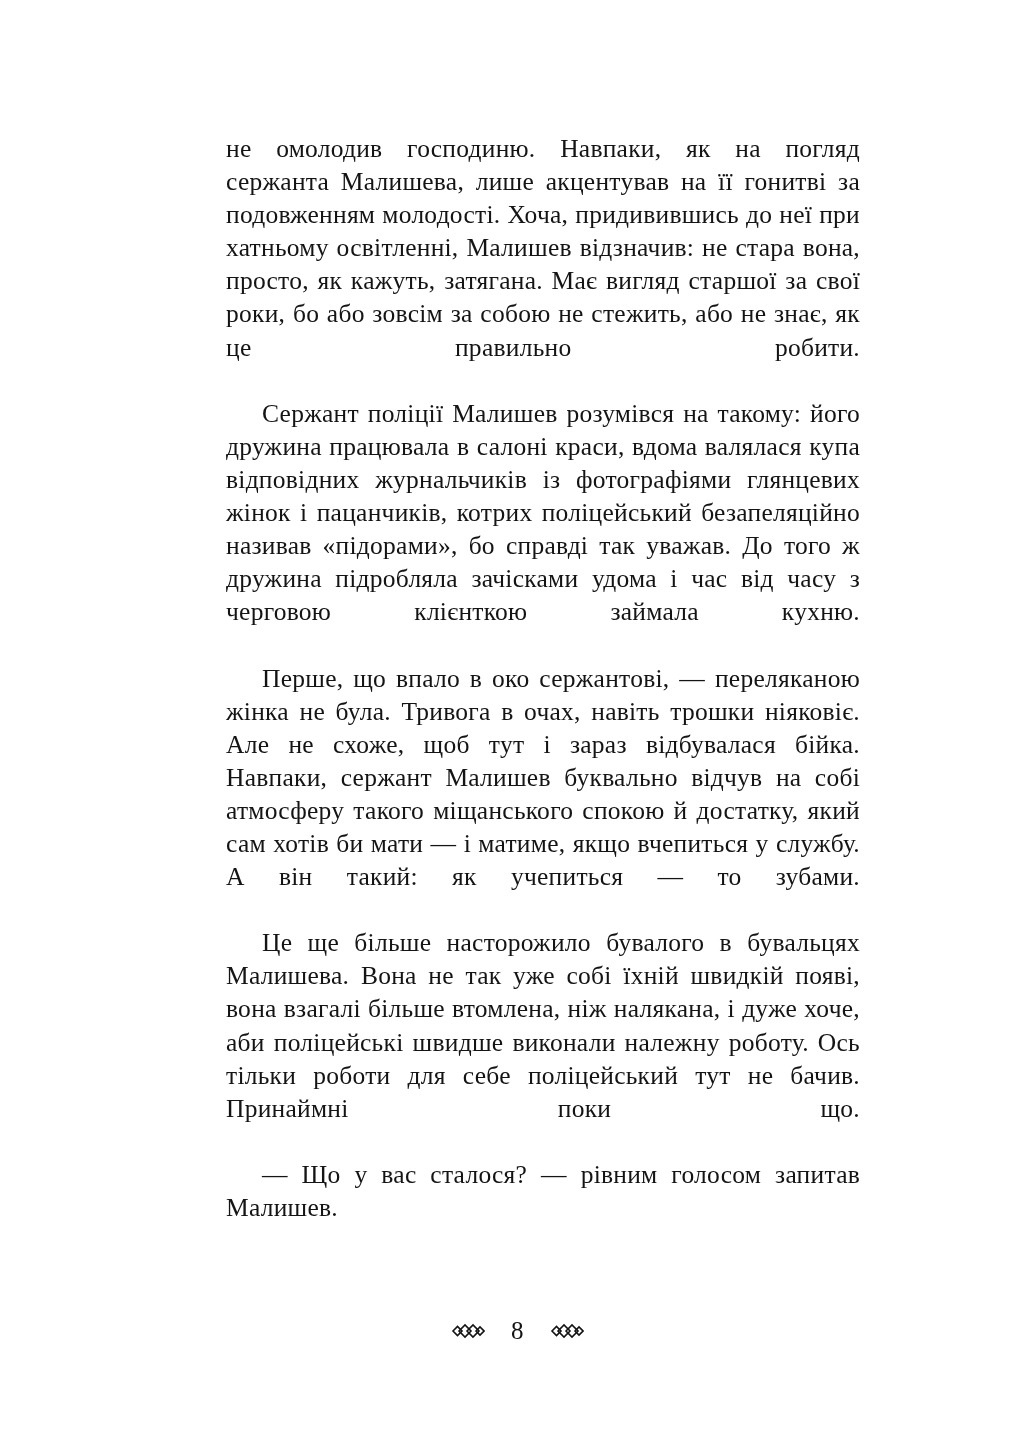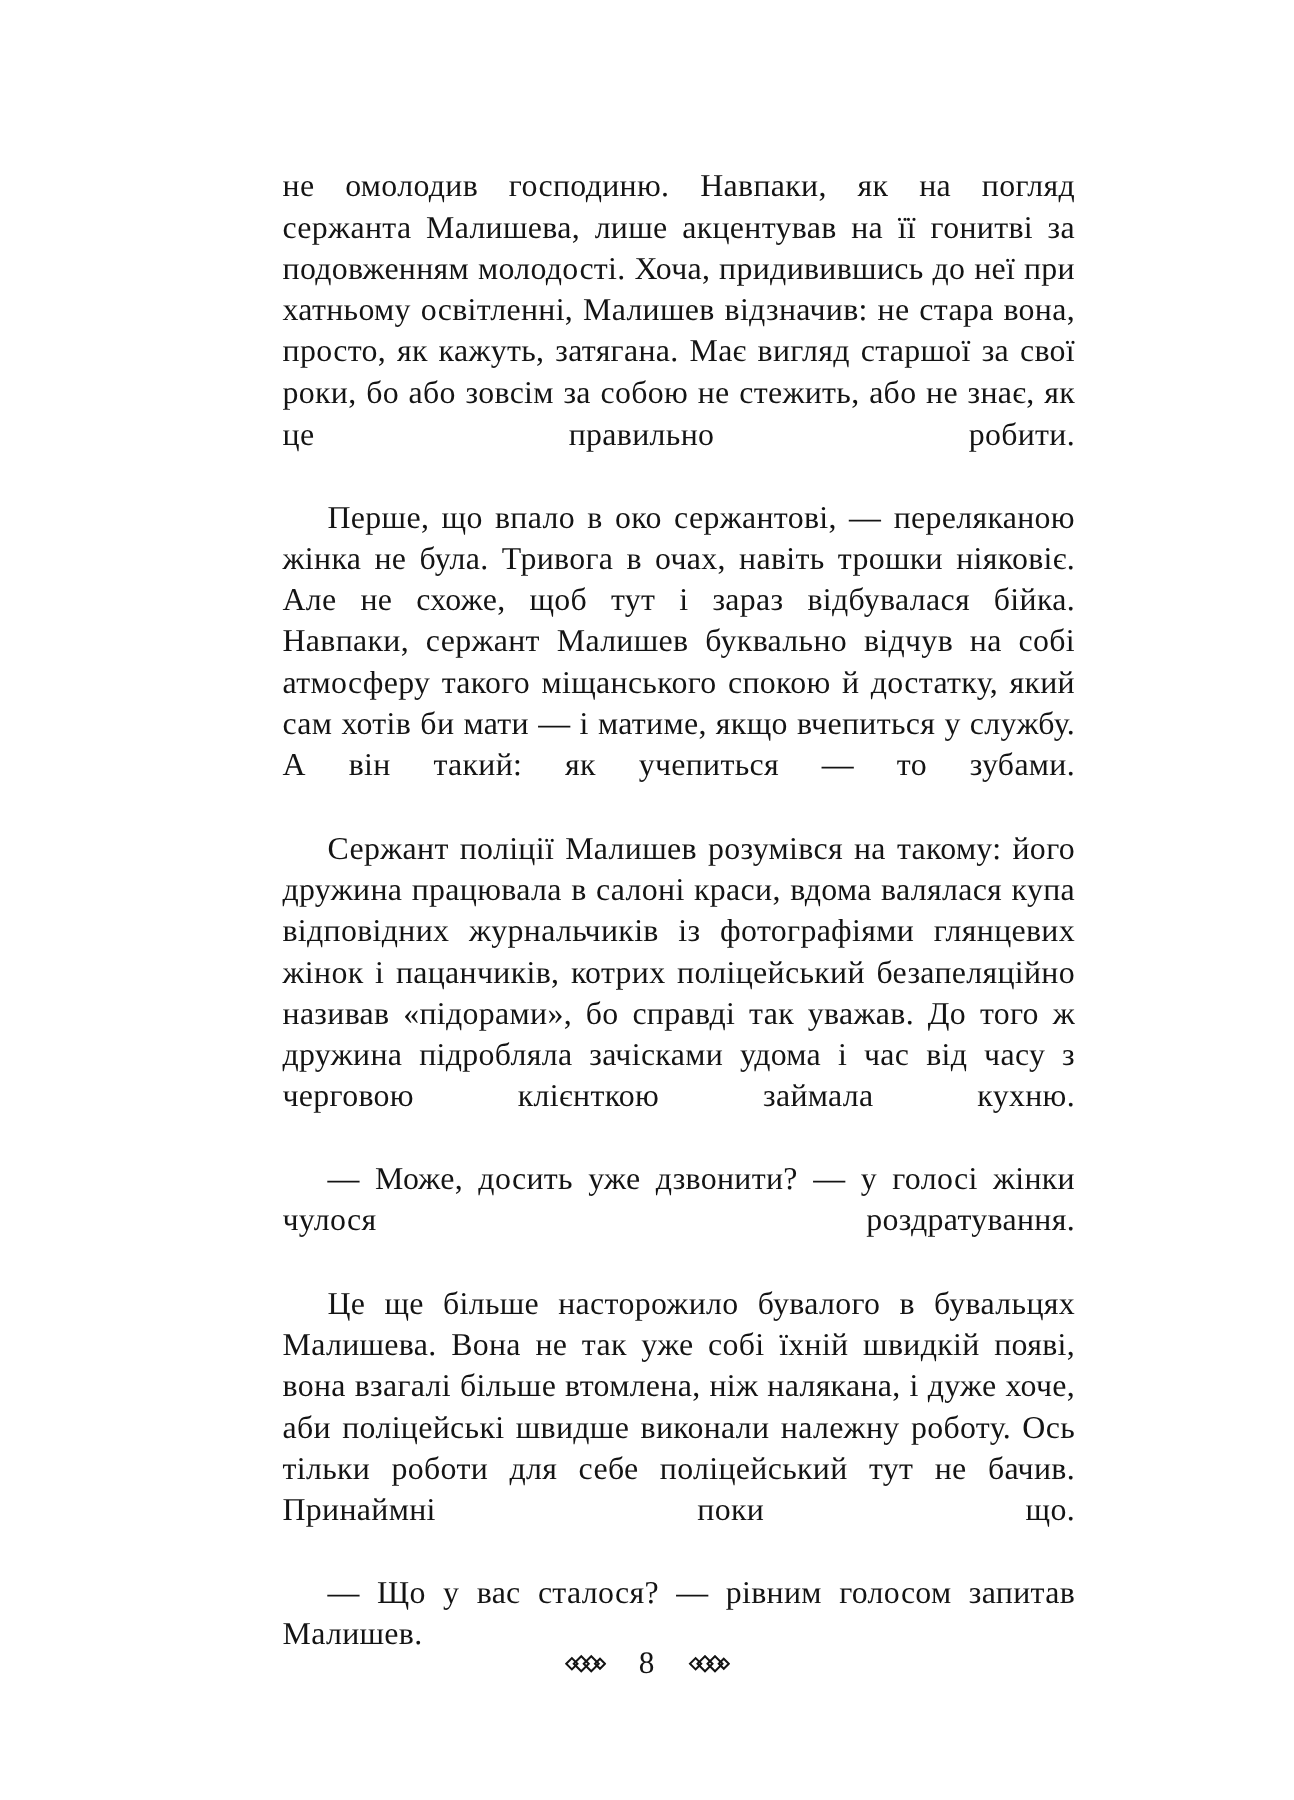--- a/index.html
+++ b/index.html
@@ -70,23 +70,22 @@
   }
   .ornament svg { display: block; }
 </style>
 </head>
 <body>
 
 <div class="page">
 
   <div class="text-block">
     <p class="para no-indent">не омолодив господиню. Навпаки, як на погляд сержанта Малишева, лише акцентував на її гонитві за подовженням молодості. Хоча, придивившись до неї при хатньому освітленні, Малишев відзначив: не стара вона, просто, як кажуть, затягана. Має вигляд старшої за свої роки, бо або зовсім за собою не стежить, або не знає, як це правильно робити.</p>
+    <p class="para">Сержант поліції Малишев розумівся на такому: його дружина працювала в салоні краси, вдома валялася купа відповідних журнальчиків із фотографіями глянцевих жінок і пацанчиків, котрих поліцейський безапеляційно називав «підорами», бо справді так уважав. До того ж дружина підробляла зачісками удома і час від часу з черговою клієнткою займала кухню.</p>
     <p class="para">Перше, що впало в око сержантові, — переляканою жінка не була. Тривога в очах, навіть трошки ніяковіє. Але не схоже, щоб тут і зараз відбувалася бійка. Навпаки, сержант Малишев буквально відчув на собі атмосферу такого міщанського спокою й достатку, який сам хотів би мати — і матиме, якщо вчепиться у службу. А він такий: як учепиться — то зубами.</p>
-    <p class="para">Сержант поліції Малишев розумівся на такому: його дружина працювала в салоні краси, вдома валялася купа відповідних журнальчиків із фотографіями глянцевих жінок і пацанчиків, котрих поліцейський безапеляційно називав «підорами», бо справді так уважав. До того ж дружина підробляла зачісками удома і час від часу з черговою клієнткою займала кухню.</p>
-    <p class="para">— Може, досить уже дзвонити? — у голосі жінки чулося роздратування.</p>
     <p class="para">Це ще більше насторожило бувалого в бувальцях Малишева. Вона не так уже собі їхній швидкій появі, вона взагалі більше втомлена, ніж налякана, і дуже хоче, аби поліцейські швидше виконали належну роботу. Ось тільки роботи для себе поліцейський тут не бачив. Принаймні поки що.</p>
     <p class="para">— Що у вас сталося? — рівним голосом запитав Малишев.</p>
 
   </div>
 
   <div class="footer">
     <span class="ornament">
       <svg width="34" height="18" viewBox="0 0 34 18" aria-hidden="true">
         <g fill="none" stroke="#141414" stroke-width="1.6">
           <path d="M2 9 L6.5 4.5 L11 9 L6.5 13.5 Z"></path>

